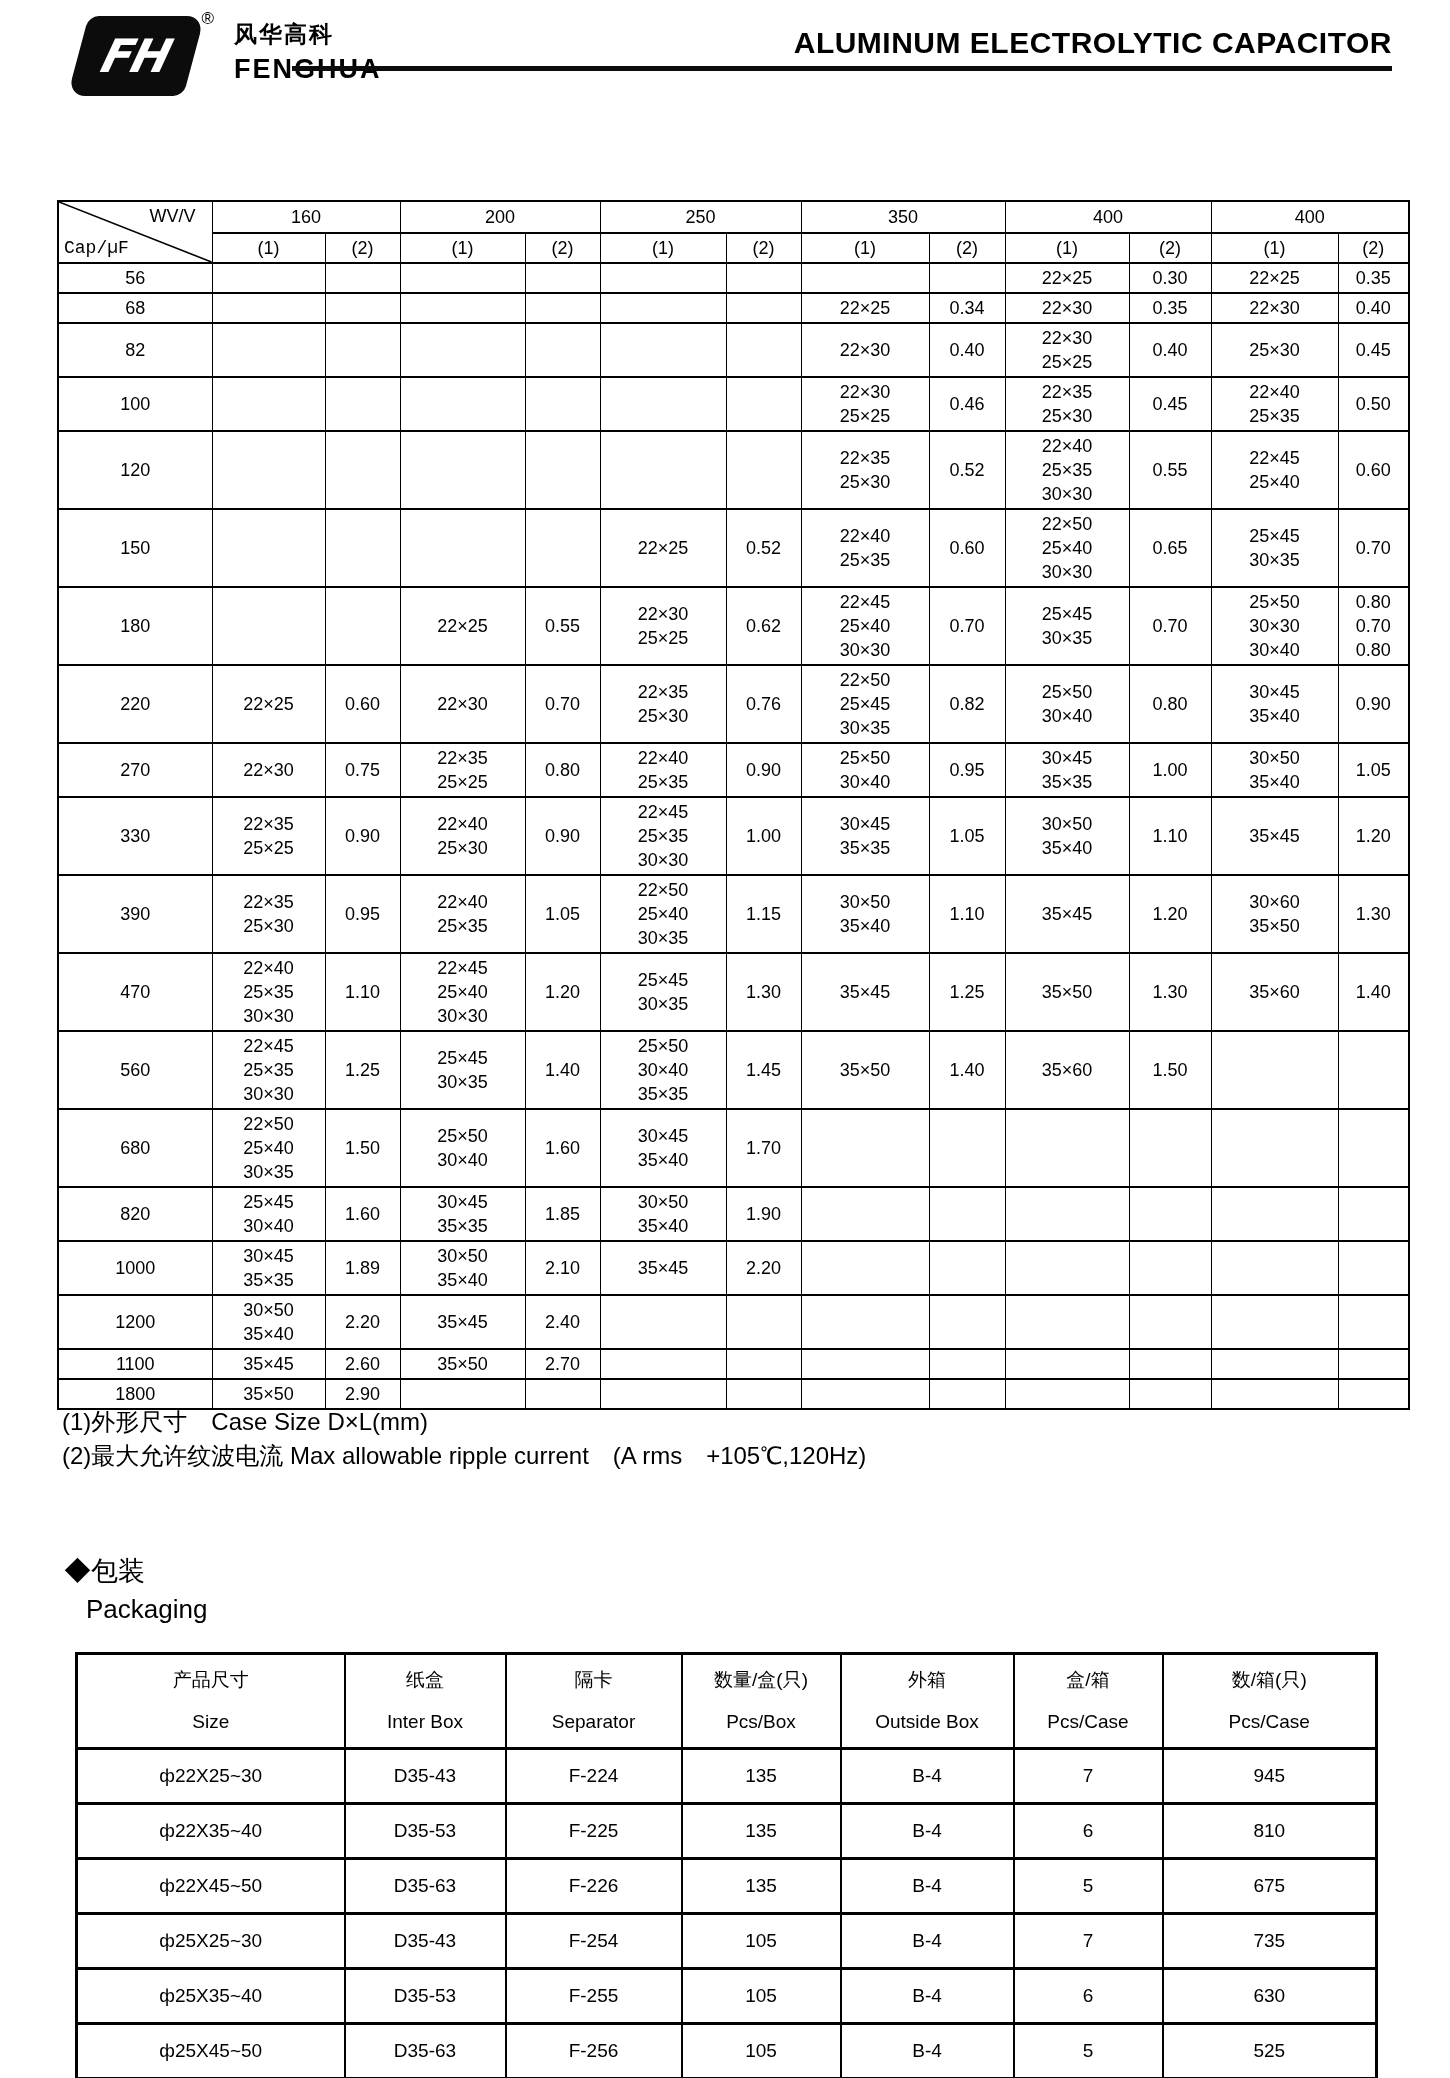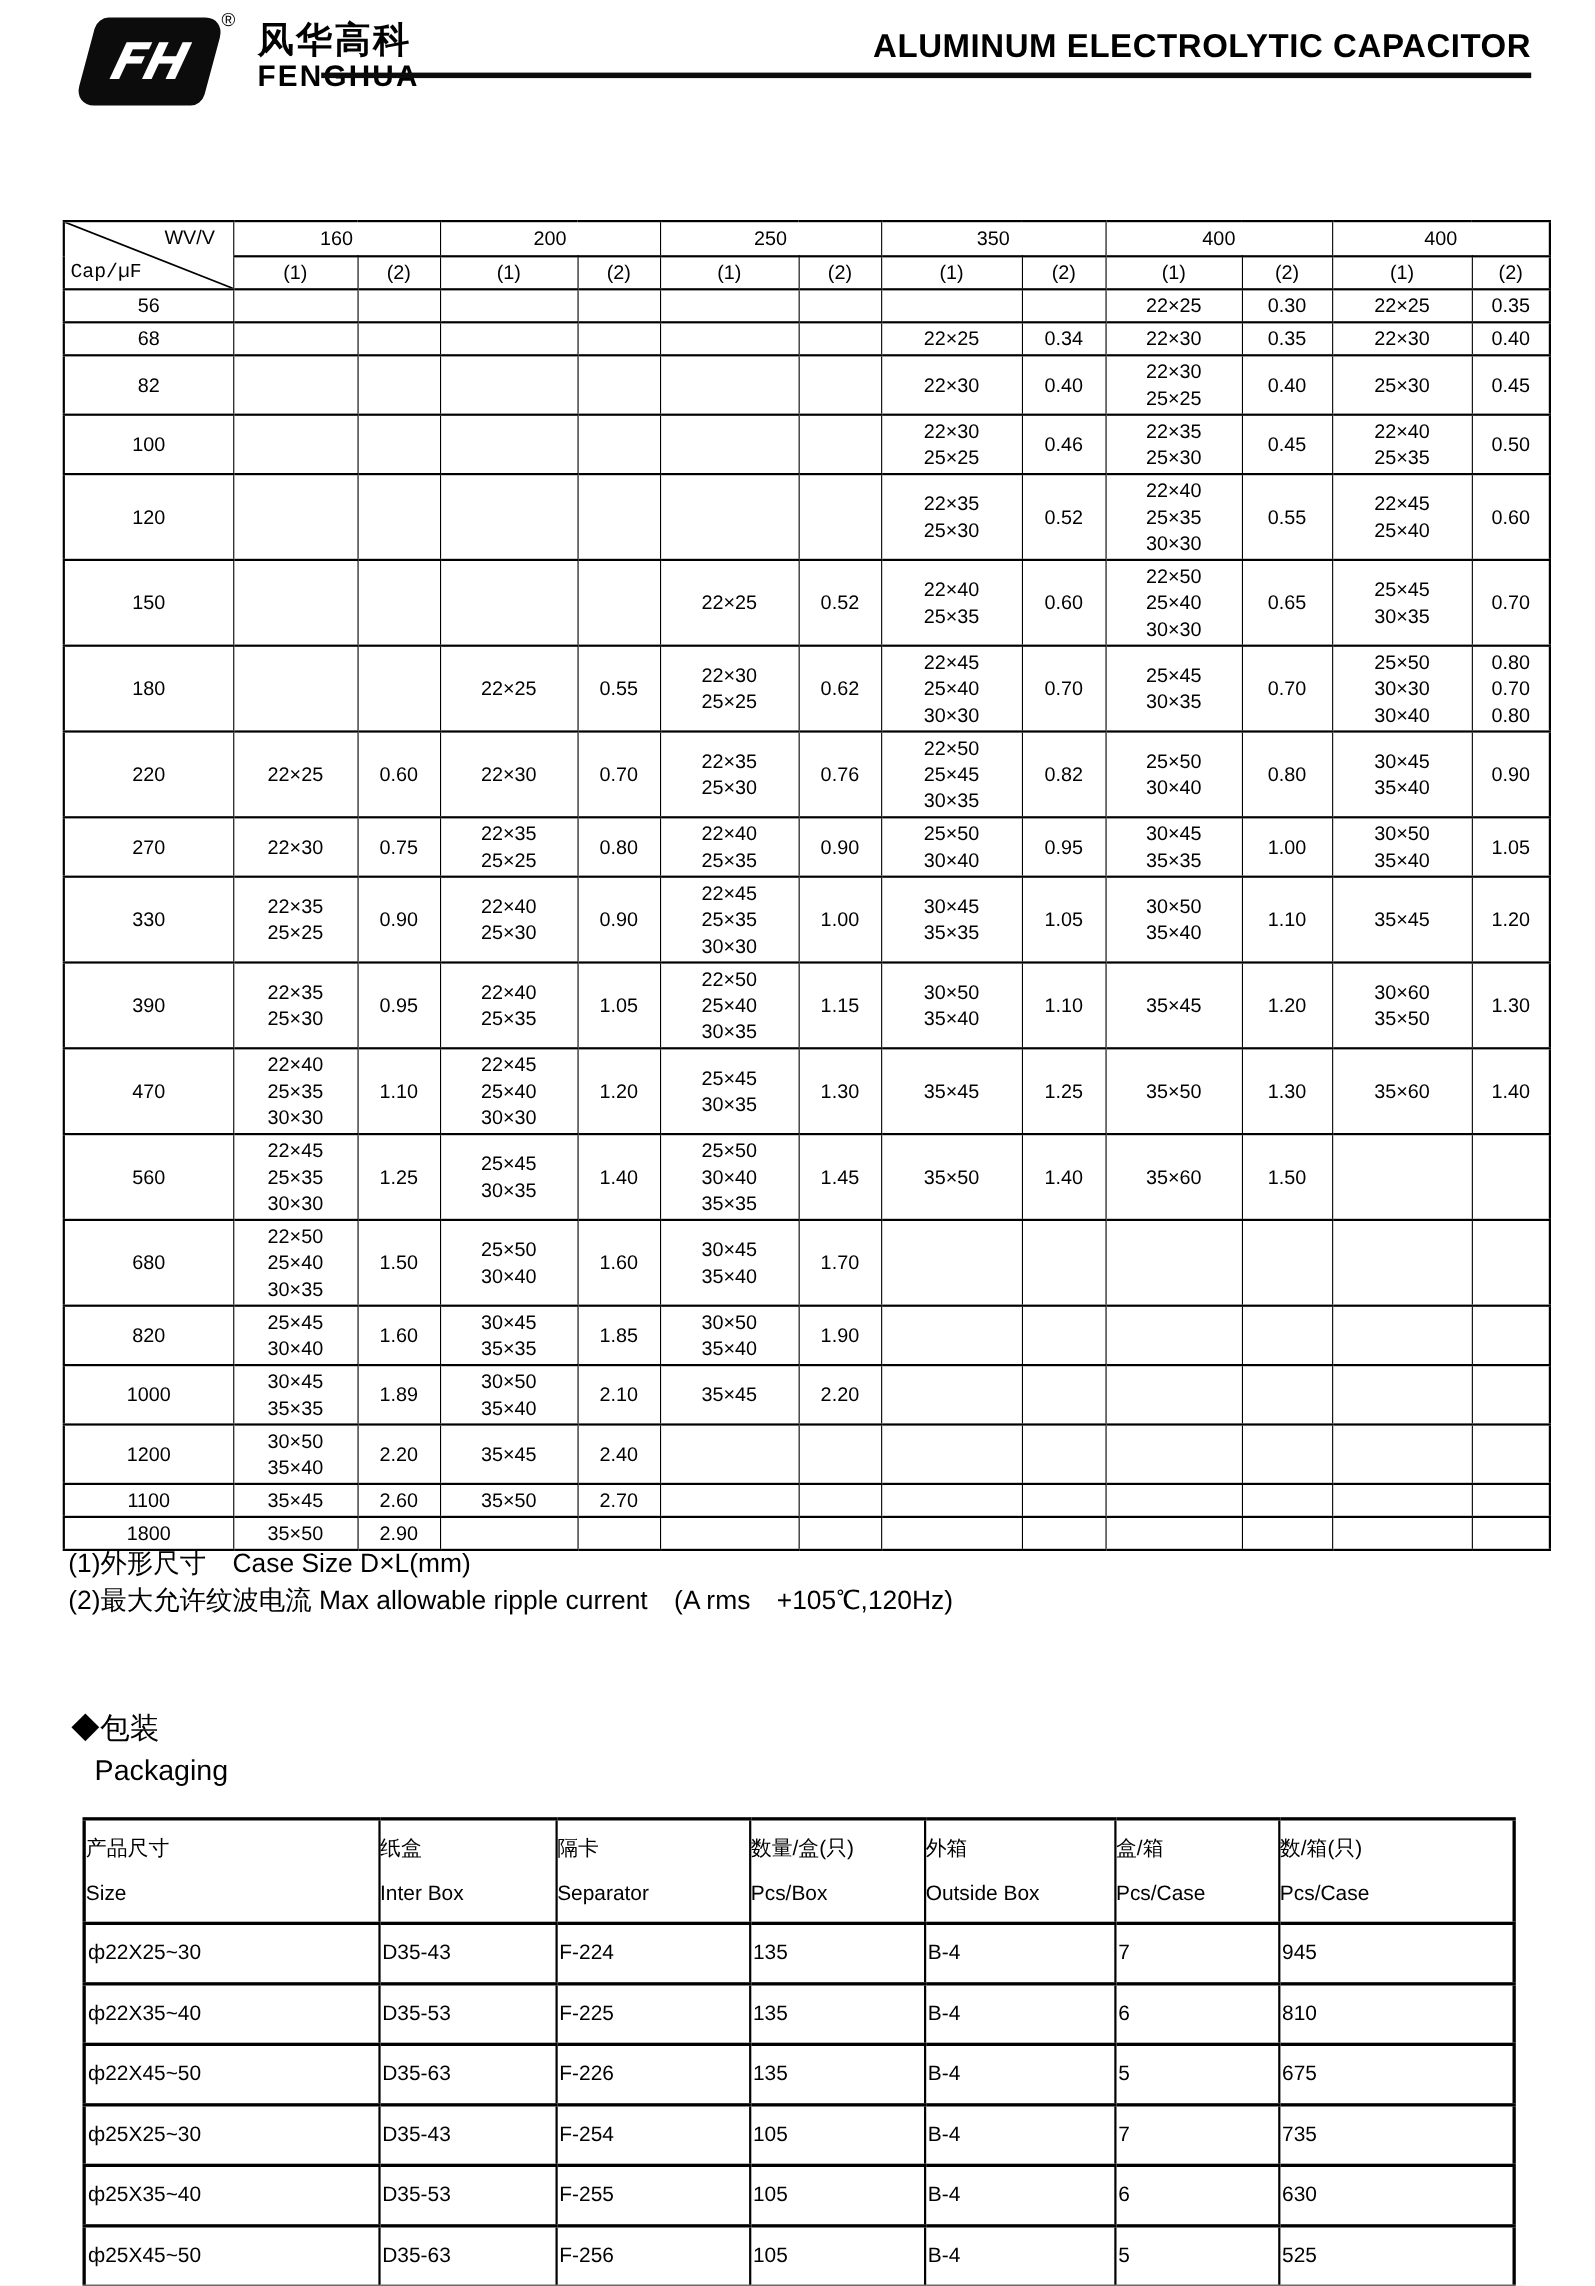--- a/index.html
+++ b/index.html
@@ -14,21 +14,21 @@
   .mark{position:absolute;left:0;top:4px;width:152px;height:80px;}
   .mark-shape{
     position:absolute;left:14px;top:0;width:116px;height:80px;background:#0c0c0c;
     border-radius:10px 18px 10px 18px;transform:skewX(-15deg);
     display:flex;align-items:center;justify-content:center;
   }
   .mark-fh{color:#fff;font-weight:bold;font-style:italic;font-size:46px;line-height:1;
     font-family:"DejaVu Sans", sans-serif;letter-spacing:-2px;}
   .reg{position:absolute;right:2px;top:-6px;font-size:17px;line-height:1;}
   .brand{position:absolute;left:170px;top:6px;white-space:nowrap;}
-  .brand-cn{font-size:33px;font-weight:bold;letter-spacing:2px;line-height:36px;}
+  .brand-cn{font-size:23px;font-weight:bold;letter-spacing:2px;line-height:36px;font-family:Liberation Mono, monospace;}
   .brand-en{font-size:27px;font-weight:bold;letter-spacing:2px;line-height:30px;}
   .page-title{position:absolute;right:0;top:16px;font-size:30px;font-weight:bold;
     letter-spacing:0.5px;white-space:nowrap;}
   .header-rule{position:absolute;left:228px;right:0;top:56px;height:5px;background:#0c0c0c;}
 
   
   table{border-collapse:collapse;table-layout:fixed;}
   .main-table{position:absolute;left:57px;top:200px;width:1351px;border:2px solid #000;}
   .main-table td{
     border-left:1px solid #000;border-right:1px solid #000;
@@ -48,21 +48,21 @@
   .notes{position:absolute;left:62px;top:1405px;font-size:24px;line-height:34px;}
 
   
   .pack-head{position:absolute;left:64px;top:1552px;}
   .pack-head .cn{font-size:27px;line-height:38px;}
   .pack-head .en{font-size:26px;line-height:38px;padding-left:22px;}
   .pack-table{position:absolute;left:75px;top:1652px;width:1300px;border:3px solid #000;}
   .pack-table th,.pack-table td{
     border-left:2px solid #000;border-right:2px solid #000;
     border-top:3px solid #000;border-bottom:3px solid #000;
-    font-weight:normal;font-size:19px;text-align:left;vertical-align:middle;
+    font-weight:normal;font-size:19px;text-align:center;vertical-align:middle;
   }
   .pack-table th{padding:12px 0 14px 0;}
   .pack-table th .en{margin-top:18px;}
   .pack-table td{height:52px;padding:0 2px;}
 </style>
 </head>
 <body>
 
 <div class="page">
 

